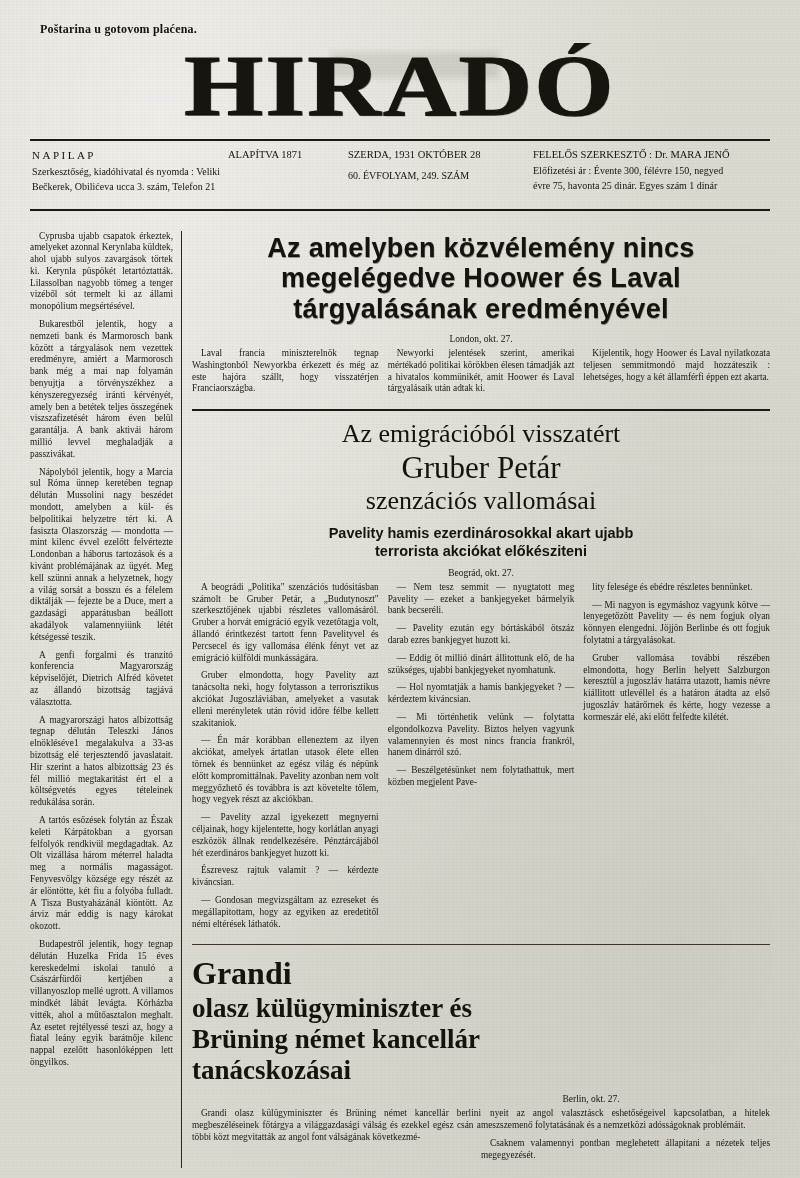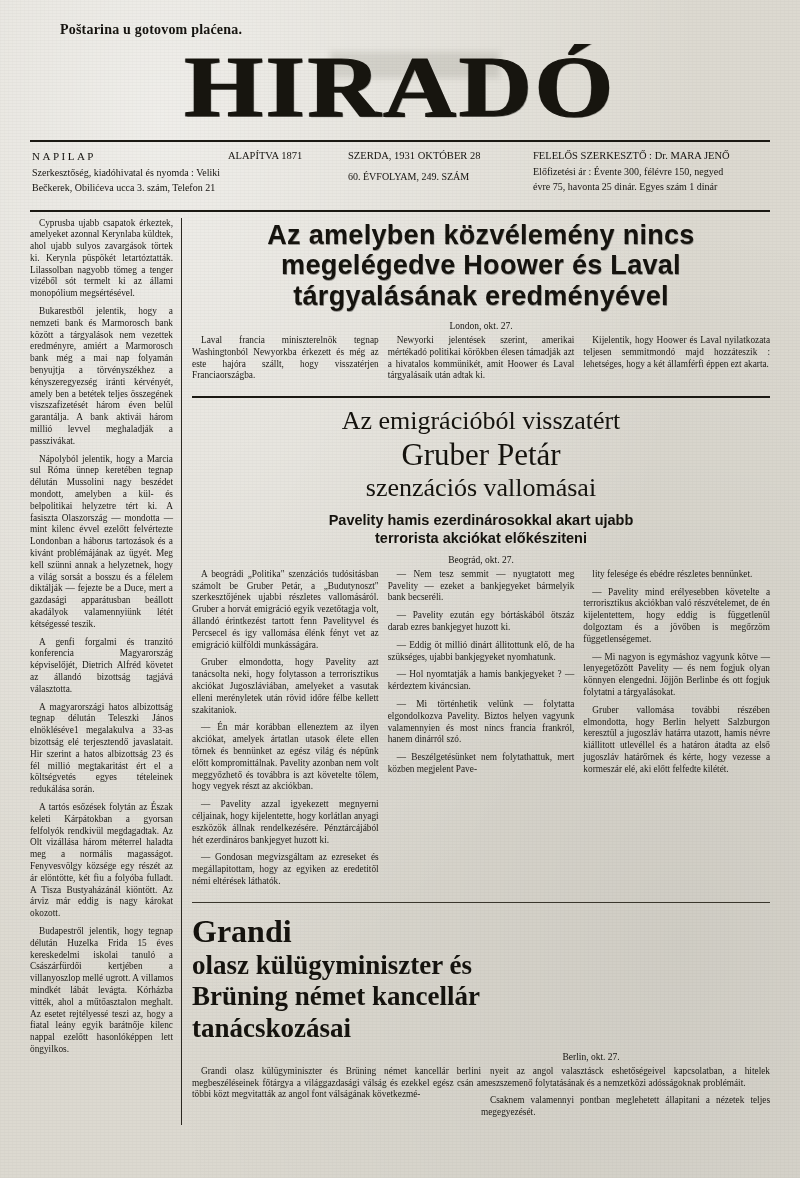--- a/index.html
+++ b/index.html
@@ -23,23 +23,23 @@
     position:absolute;inset:0;
     background-image:
       repeating-linear-gradient(0deg, rgba(0,0,0,.035) 0 1px, rgba(0,0,0,0) 1px 3px),
       repeating-linear-gradient(90deg, rgba(0,0,0,.02) 0 1px, rgba(0,0,0,0) 1px 4px);
     pointer-events:none;mix-blend-mode:multiply;opacity:.5;
   }
   .inner{position:relative;padding:22px 30px 10px 30px;}
 
   
   .topline{
-    font-size:14px;font-weight:bold;letter-spacing:.2px;
-    font-family:"Liberation Serif", serif;
-    margin:0 0 6px 30px;
+    font-size:12px;font-weight:bold;letter-spacing:.2px;
+    font-family:"Liberation Serif", serif;
+    margin:0 0 6px 10px;
   }
 
   
   .masthead{
     text-align:center;
     font-family:"Liberation Serif", serif;
     font-weight:bold;
     font-size:86px;
     line-height:.96;
     letter-spacing:2px;
@@ -65,21 +65,21 @@
   .plate .c2{width:120px;text-align:left;}
   .plate .c3{width:185px;text-align:left;}
   .plate .c4{width:236px;text-align:left;}
   .plate .big{letter-spacing:2.5px;font-size:11px;}
   .plate .sm{font-size:10px;}
 
   
   .body{
     display:flex;
     gap:0;
-    margin-top:6px;
+    margin-top:20px;
   }
   .colL{
     width:152px;
     padding-right:8px;
     border-right:1px solid #2a2720;
     box-sizing:border-box;
   }
   .colR{
     flex:1;
     padding-left:10px;
@@ -238,33 +238,33 @@
             <div>Pavelity hamis ezerdinárosokkal akart ujabb</div>
             <div>terrorista akciókat előkésziteni</div>
           </div>
           <div class="center-small">Beográd, okt. 27.</div>
           <div class="cols3">
             <div class="c">
               <p class="art">A beográdi „Politika" szenzációs tudósitásban számolt be Gruber Petár, a „Budutynoszt" szerkesztőjének ujabbi részletes vallomásáról. Gruber a horvát emigráció egyik vezetőtagja volt, állandó érintkezést tartott fenn Pavelityvel és Percsecel és igy vallomása élénk fényt vet az emigráció külföldi munkásságára.</p>
               <p class="art">Gruber elmondotta, hogy Pavelity azt tanácsolta neki, hogy folytasson a terrorisztikus akciókat Jugoszláviában, amelyeket a vasutak elleni merényletek után rövid időre félbe kellett szakitaniok.</p>
               <p class="art">— Én már korábban elleneztem az ilyen akciókat, amelyek ártatlan utasok élete ellen törnek és bennünket az egész világ és népünk előtt kompromittálnak. Pavelity azonban nem volt meggyőzhető és továbbra is azt követelte tőlem, hogy vegyek részt az akciókban.</p>
               <p class="art">— Pavelity azzal igyekezett megnyerni céljainak, hogy kijelentette, hogy korlátlan anyagi eszközök állnak rendelkezésére. Pénztárcájából hét ezerdináros bankjegyet huzott ki.</p>
+              <p class="art">Észrevesz rajtuk valamit ? — kérdezte kiváncsian.</p>
               <p class="art">— Gondosan megvizsgáltam az ezreseket és megállapitottam, hogy az egyiken az eredetitől némi eltérések láthatók.</p>
             </div>
             <div class="c">
               <p class="art">— Nem tesz semmit — nyugtatott meg Pavelity — ezeket a bankjegyeket bármelyik bank becseréli.</p>
               <p class="art">— Pavelity ezután egy bórtáskából ötszáz darab ezres bankjegyet huzott ki.</p>
               <p class="art">— Eddig öt millió dinárt állitottunk elő, de ha szükséges, ujabbi bankjegyeket nyomhatunk.</p>
               <p class="art">— Hol nyomtatják a hamis bankjegyeket ? — kérdeztem kiváncsian.</p>
               <p class="art">— Mi történhetik velünk — folytatta elgondolkozva Pavelity. Biztos helyen vagyunk valamennyien és most nincs francia frankról, hanem dinárról szó.</p>
               <p class="art">— Beszélgetésünket nem folytathattuk, mert közben megjelent Pave-</p>
             </div>
             <div class="c">
               <p class="art">lity felesége és ebédre részletes bennünket.</p>
-              <p class="art">— Pavelity mind erélyesebben követelte a terrorisztikus akciókban való részvételemet, de én kijelentettem, hogy eddig is függetlenül dolgoztam és a jövőben is megőrzöm függetlenségemet.</p>
               <p class="art">— Mi nagyon is egymáshoz vagyunk kötve — lenyegetőzött Pavelity — és nem fogjuk olyan könnyen elengedni. Jöjjön Berlinbe és ott fogjuk folytatni a tárgyalásokat.</p>
               <p class="art">Gruber vallomása további részében elmondotta, hogy Berlin helyett Salzburgon keresztül a jugoszláv határra utazott, hamis névre kiállitott utlevéllel és a határon átadta az első jugoszláv határőrnek és kérte, hogy vezesse a kormeszár elé, aki előtt felfedte kilétét.</p>
             </div>
           </div>
         </div>
 
         <div class="sep light"></div>
 
         <div>
           <div class="hl3">

